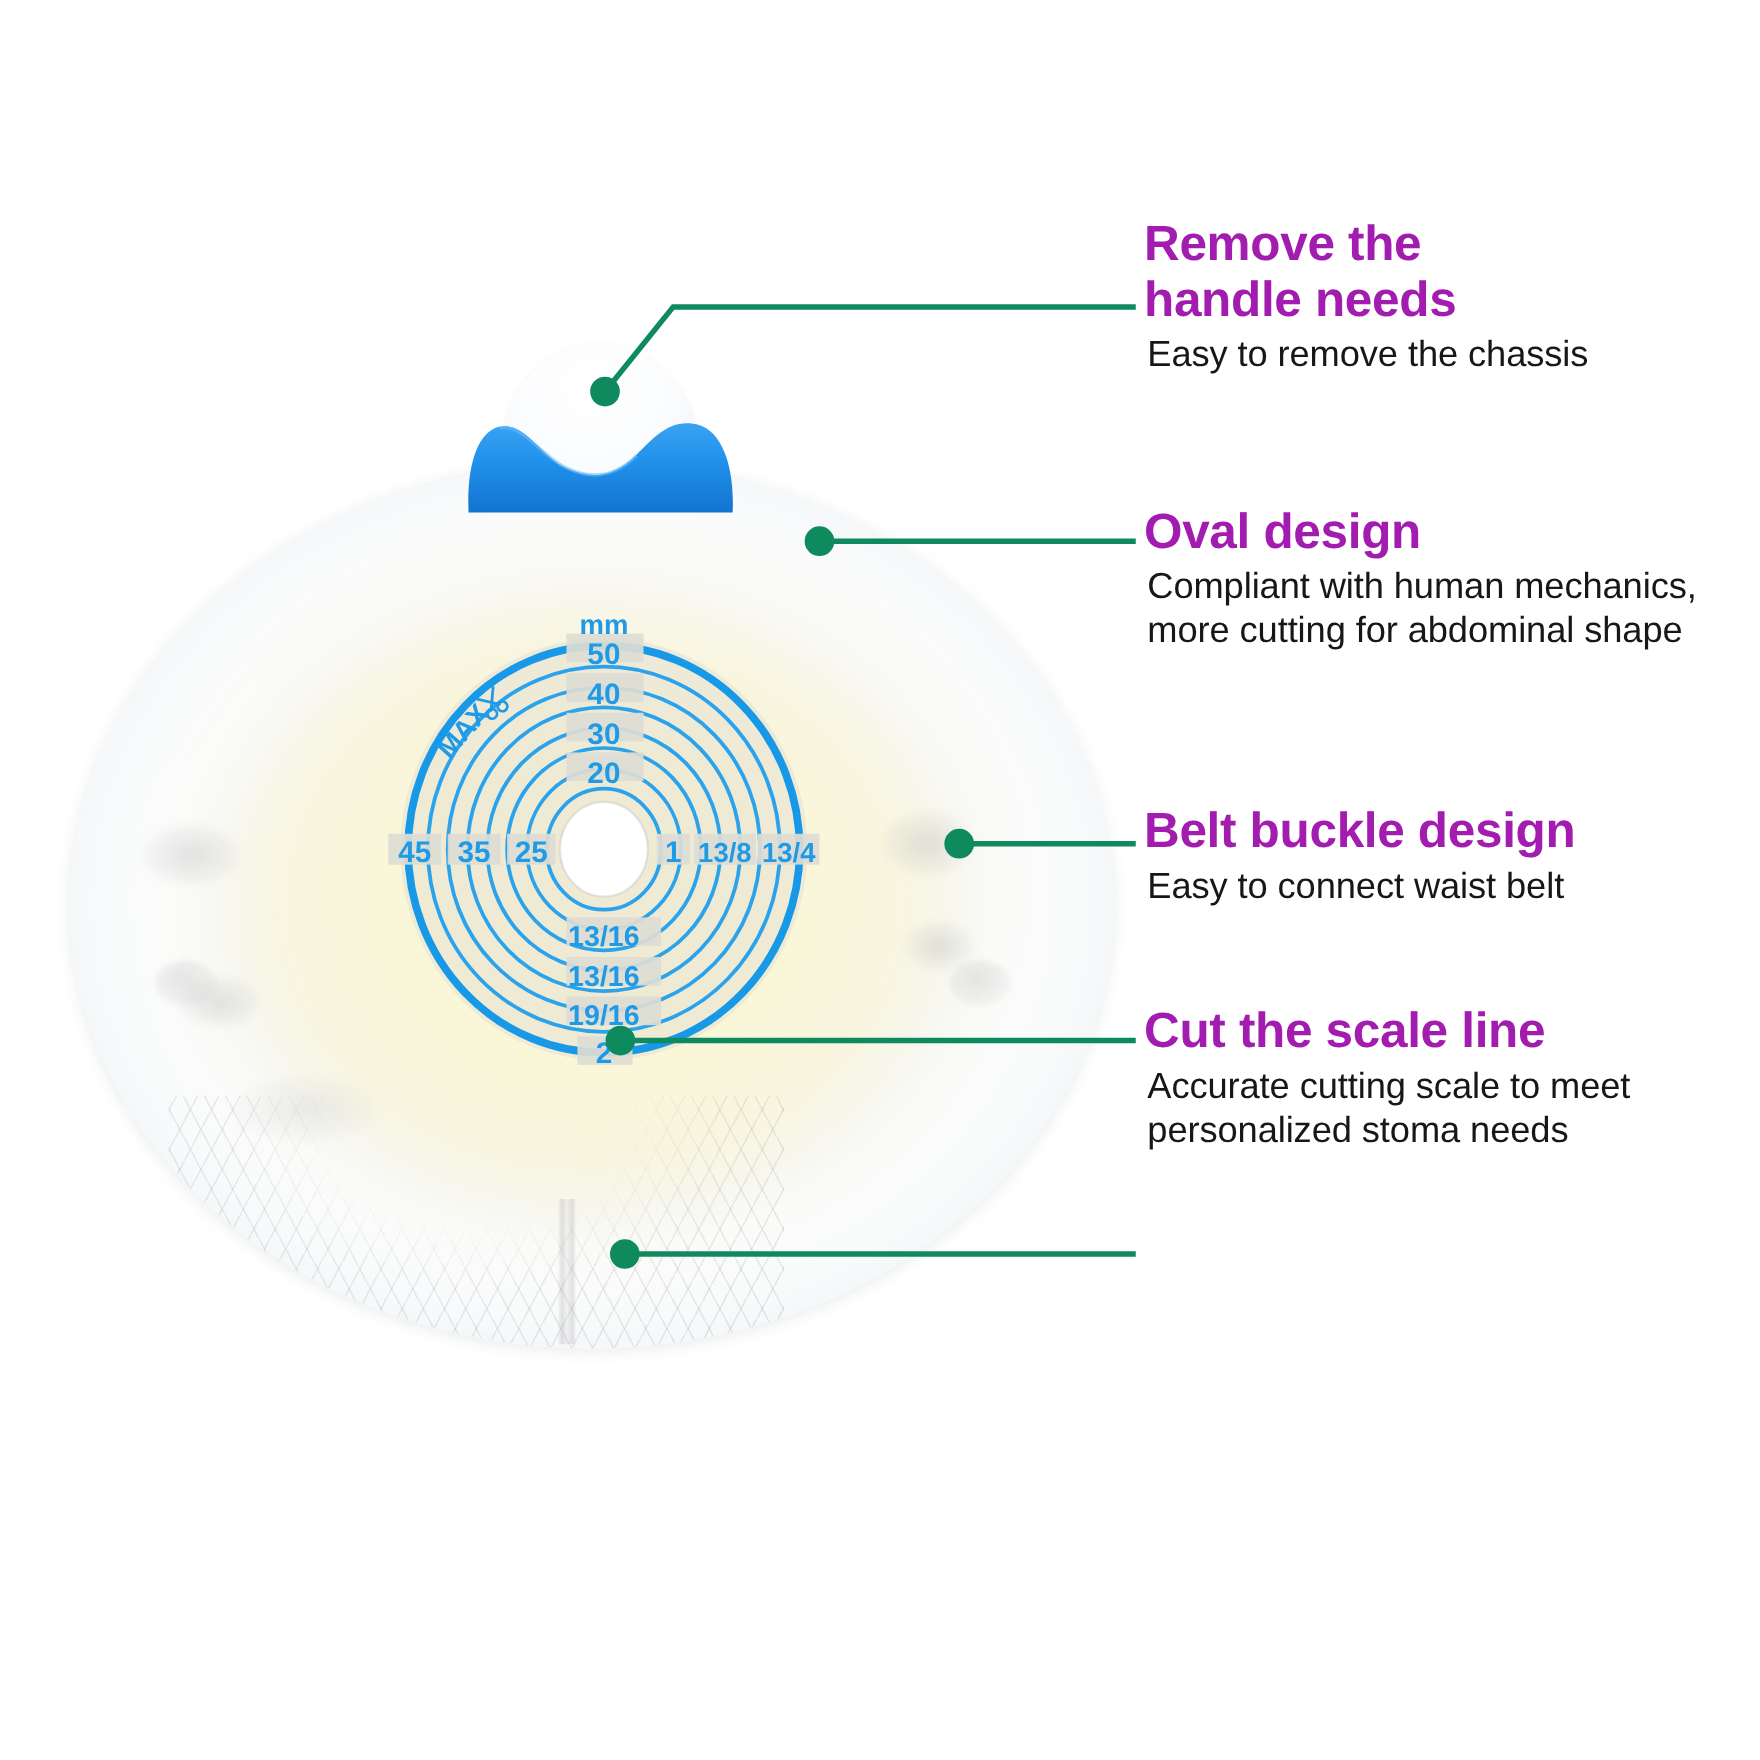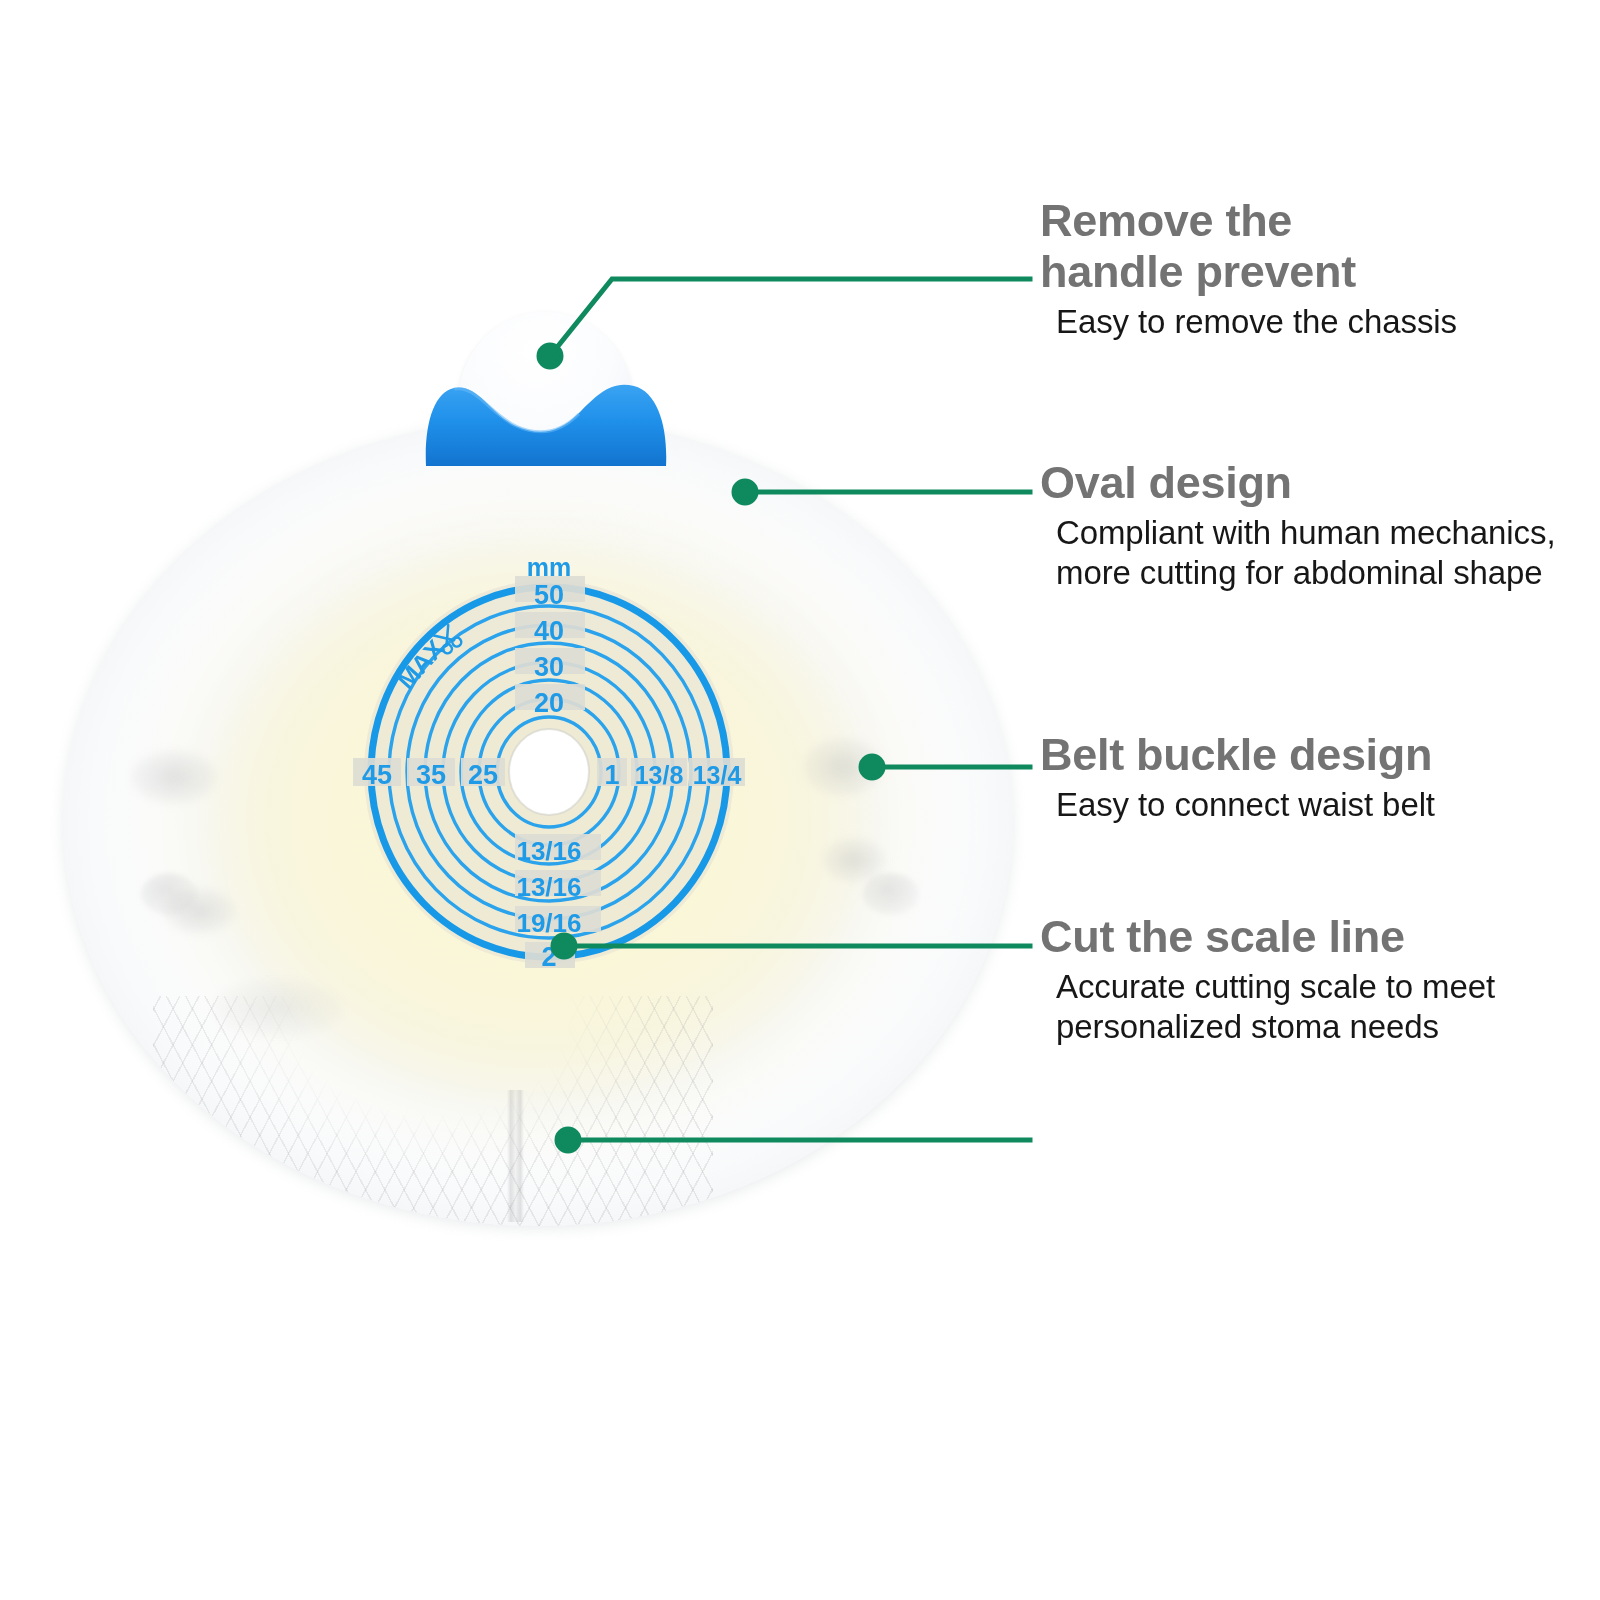--- a/index.html
+++ b/index.html
@@ -159,25 +159,25 @@
     height: 420px;
   }
 
   
   .callout { position: absolute; }
   .callout-title {
     margin: 0;
     font-size: 45px;
     font-weight: bold;
     line-height: 1.13;
-    color: #737373;
+    color: #a21caf;
     letter-spacing: -0.3px;
   }
   .callout-sub {
-    margin: 4px 0 0 16px;
+    margin: 4px 0 0 3px;
     font-size: 33px;
     font-weight: normal;
     line-height: 1.22;
     color: #171717;
     letter-spacing: -0.1px;
   }
   .c1 { left: 1040px; top: 196px; width: 560px; }
   .c2 { left: 1040px; top: 458px; width: 568px; }
   .c3 { left: 1040px; top: 730px; width: 560px; }
   .c4 { left: 1040px; top: 912px; width: 560px; }
@@ -326,21 +326,21 @@
       </g>
 
       <g>
         <circle cx="568" cy="1140" r="11"></circle>
         <path d="M568,1140 L1030,1140" fill="none"></path>
       </g>
     </g>
   </svg>
 
   <div class="callout c1">
-    <h2 class="callout-title"><span>Remove the</span><br><span>handle prevent</span></h2>
+    <h2 class="callout-title"><span>Remove the</span><br><span>handle needs</span></h2>
     <p class="callout-sub">Easy to remove the chassis</p>
   </div>
 
   <div class="callout c2">
     <h2 class="callout-title">Oval design</h2>
     <p class="callout-sub"><span>Compliant with human mechanics,</span><br><span>more cutting for abdominal shape</span></p>
   </div>
 
   <div class="callout c4">
     <h2 class="callout-title">Cut the scale line</h2>

